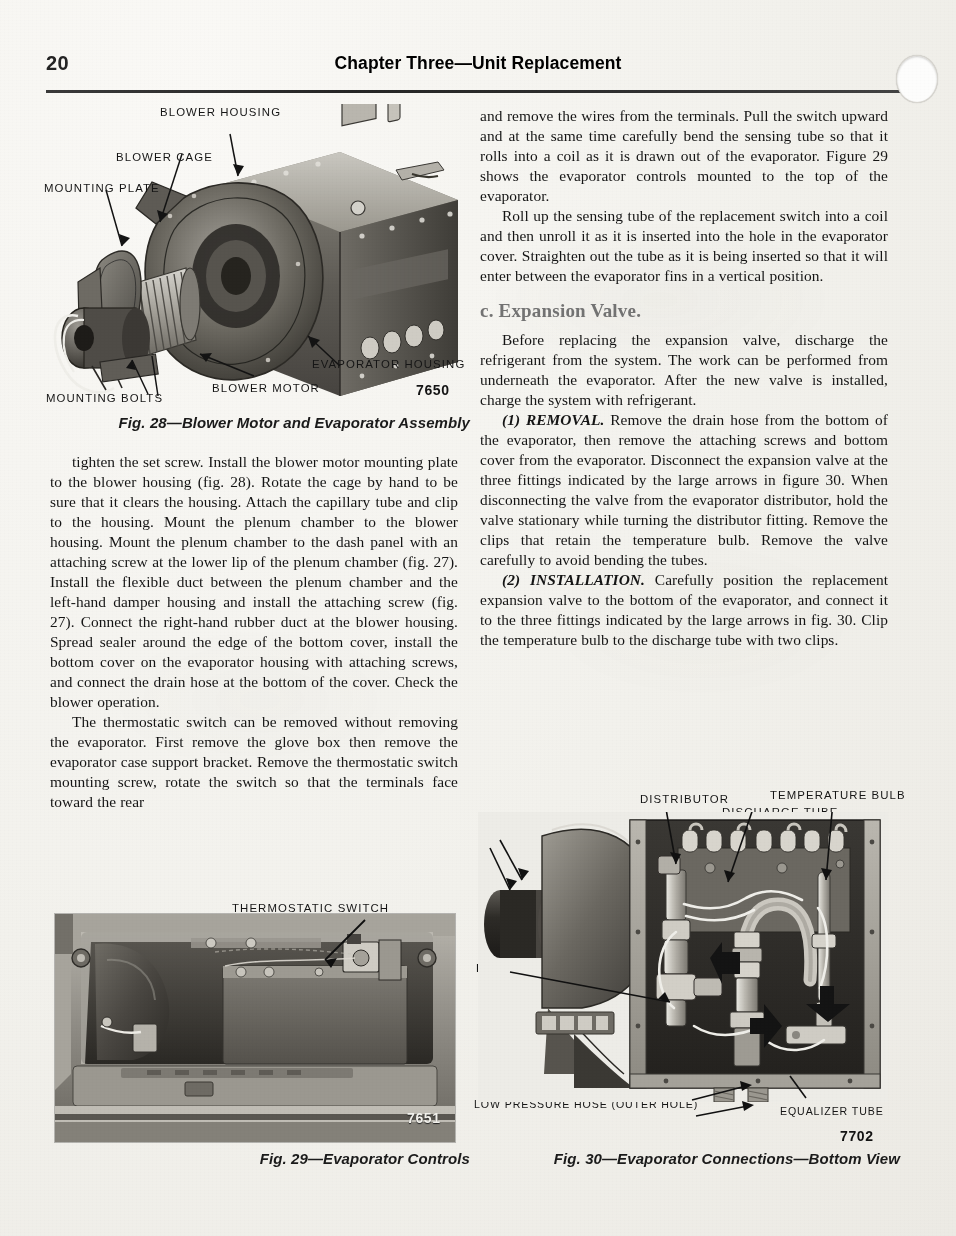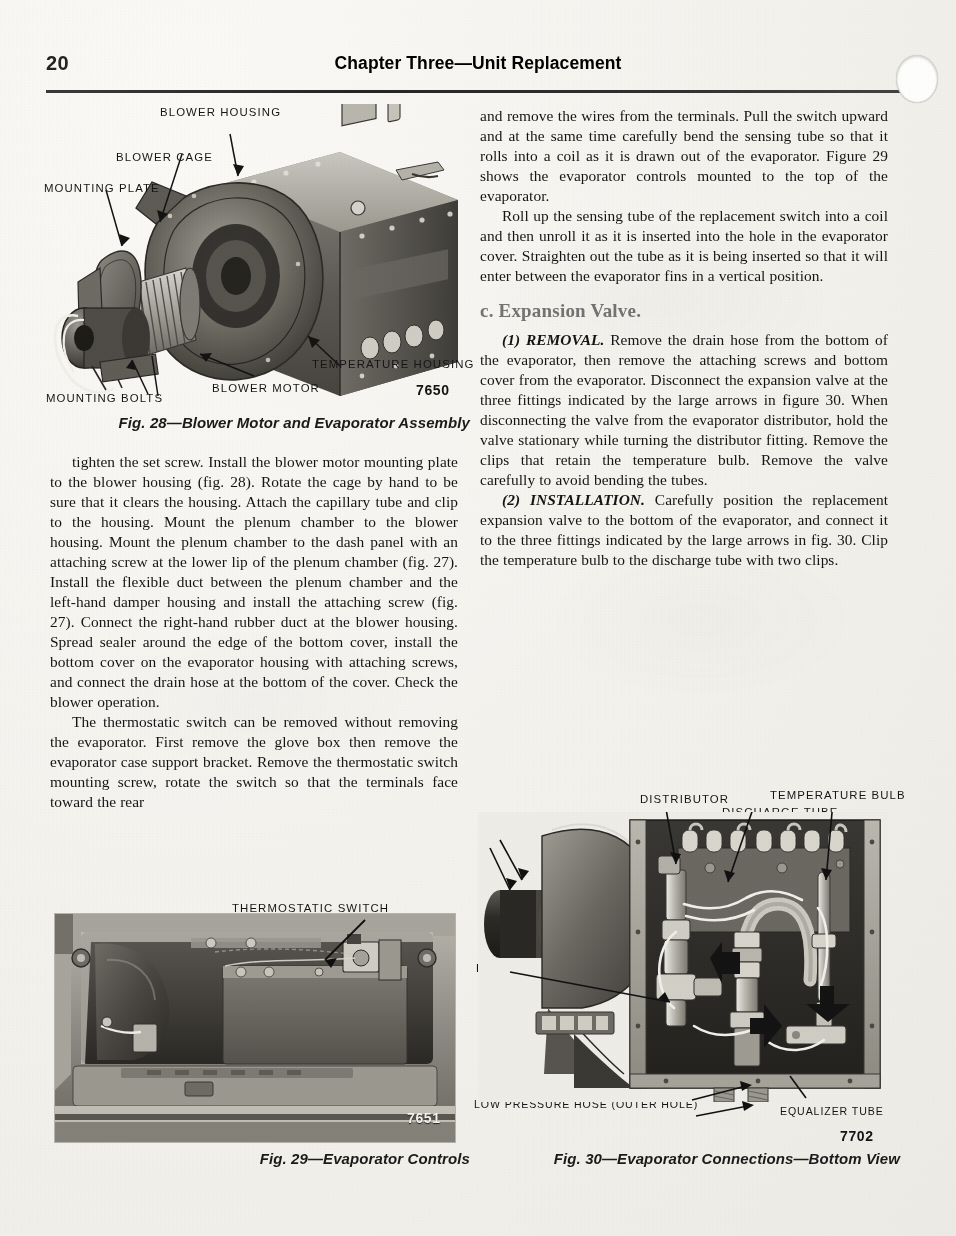--- a/index.html
+++ b/index.html
@@ -279,37 +279,38 @@
       <polygon points="82,142 79,130 90,134"></polygon>
       <polygon points="268,232 280,236 272,244"></polygon>
       <polygon points="160,250 172,249 166,258"></polygon>
       <polygon points="92,256 96,266 86,264"></polygon>
     </g>
   </svg>
 
   <span class="callout" style="left:120px;top:2px;">BLOWER HOUSING</span>
   <span class="callout" style="left:76px;top:47px;">BLOWER CAGE</span>
   <span class="callout" style="left:4px;top:78px;">MOUNTING PLATE</span>
-  <span class="callout" style="left:272px;top:254px;">TEMPERATURE HOUSING</span>
+  <span class="callout" style="left:272px;top:254px;">EVAPORATOR HOUSING</span>
   <span class="callout" style="left:172px;top:278px;">BLOWER MOTOR</span>
   <span class="callout" style="left:6px;top:288px;">MOUNTING BOLTS</span>
   <span class="plateno" style="left:376px;top:278px;">7650</span>
 </div>
 
 <div style="position:absolute;left:40px;top:414px;width:430px;" class="figcap">Fig. 28—Blower Motor and Evaporator Assembly</div>
 
 <div class="col left" style="top:452px;">
   <p class="body">tighten the set screw. Install the blower motor mounting plate to the blower housing (fig. 28). Rotate the cage by hand to be sure that it clears the housing. Attach the capillary tube and clip to the housing. Mount the plenum chamber to the blower housing. Mount the plenum chamber to the dash panel with an attaching screw at the lower lip of the plenum chamber (fig. 27). Install the flexible duct between the plenum chamber and the left-hand damper housing and install the attaching screw (fig. 27). Connect the right-hand rubber duct at the blower housing. Spread sealer around the edge of the bottom cover, install the bottom cover on the evaporator housing with attaching screws, and connect the drain hose at the bottom of the cover. Check the blower operation.</p>
   <p class="body">The thermostatic switch can be removed without removing the evaporator. First remove the glove box then remove the evaporator case support bracket. Remove the thermostatic switch mounting screw, rotate the switch so that the terminals face toward the rear</p>
 </div>
 
 <div class="col right" style="top:106px;">
   <p class="body noindent">and remove the wires from the terminals. Pull the switch upward and at the same time carefully bend the sensing tube so that it rolls into a coil as it is drawn out of the evaporator. Figure 29 shows the evaporator controls mounted to the top of the evaporator.</p>
   <p class="body">Roll up the sensing tube of the replacement switch into a coil and then unroll it as it is inserted into the hole in the evaporator cover. Straighten out the tube as it is being inserted so that it will enter between the evaporator fins in a vertical position.</p>
   <h3 class="sec">c. Expansion Valve.</h3>
+  <p class="body">Before replacing the expansion valve, discharge the refrigerant from the system. The work can be performed from underneath the evaporator. After the new valve is installed, charge the system with refrigerant.</p>
   <p class="body"><span class="runin">(1) REMOVAL.</span><span> Remove the drain hose from the bottom of the evaporator, then remove the attaching screws and bottom cover from the evaporator. Disconnect the expansion valve at the three fittings indicated by the large arrows in figure 30. When disconnecting the valve from the evaporator distributor, hold the valve stationary while turning the distributor fitting. Remove the clips that retain the temperature bulb. Remove the valve carefully to avoid bending the tubes.</span></p>
   <p class="body"><span class="runin">(2) INSTALLATION.</span><span> Carefully position the replacement expansion valve to the bottom of the evaporator, and connect it to the three fittings indicated by the large arrows in fig. 30. Clip the temperature bulb to the discharge tube with two clips.</span></p>
 </div>
 
 <span class="callout" style="left:232px;top:902px;">THERMOSTATIC SWITCH</span>
 
 <div id="fig29">
   <div class="photo">
     <svg width="400" height="228" viewBox="0 0 400 228">
       <defs>

